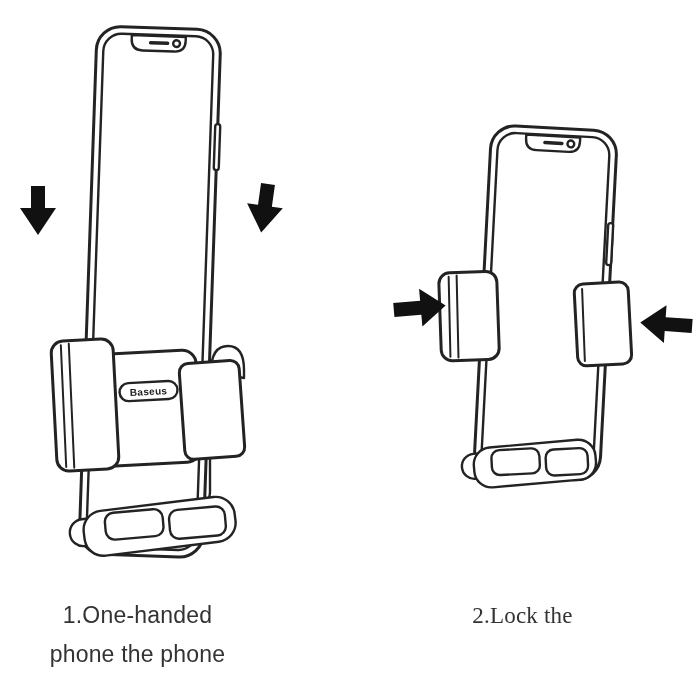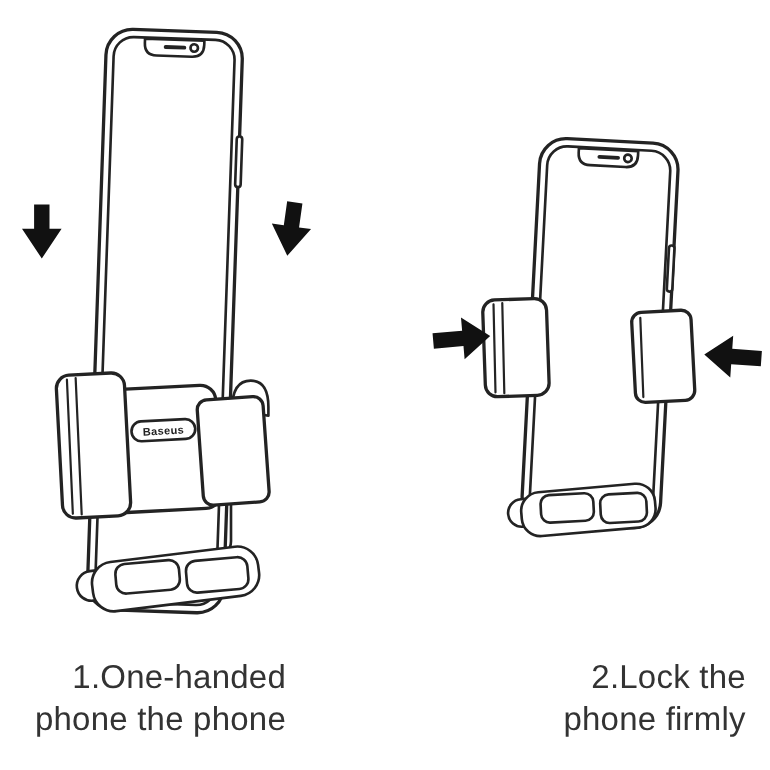--- a/index.html
+++ b/index.html
@@ -8,24 +8,24 @@
     --text:#333333;
     --bg:#ffffff;
   }
   *{margin:0;padding:0;box-sizing:border-box;}
   html,body{width:700px;height:700px;overflow:hidden;background:var(--bg);
     font-family:"Liberation Sans", sans-serif;}
   .canvas{position:relative;width:700px;height:700px;background:var(--bg);}
   .figure{position:absolute;}
   .fig-1{left:0;top:0;width:330px;height:580px;}
   .fig-2{left:380px;top:100px;width:320px;height:490px;}
-  .caption{position:absolute;text-align:right;color:var(--text);
-    font-size:30px;line-height:39px;letter-spacing:0.2px;}
+  .caption{position:absolute;text-align:center;color:var(--text);
+    font-size:23px;line-height:39px;letter-spacing:0.2px;}
   .cap-1{left:15px;top:596px;width:245px;}
-  .cap-2{left:433px;top:596px;width:245px;}
+  .cap-2{left:400px;top:596px;width:245px;font-family:Liberation Serif, serif;}
   
   .ln{fill:#fff;stroke:var(--line);stroke-width:2.4;stroke-linejoin:round;}
   .sw3{stroke-width:3;}
   .ln2{fill:none;stroke:var(--line);stroke-width:2;stroke-linecap:round;}
   .lnl{stroke:var(--line);stroke-width:3.5;stroke-linecap:round;}
   .arrow{fill:var(--arrow);stroke:none;}
   .brand{font-family:"Liberation Sans", sans-serif;font-size:10px;font-weight:700;
     fill:var(--line);letter-spacing:0.3px;}
 </style>
 </head>
@@ -110,16 +110,15 @@
       <path class="arrow" transform="translate(312,228) rotate(4)" d="M0,-9 h-27 v-12 l-25,19 l25,19 v-12 h27 z"></path>
     </svg>
   </div>
 
   <div class="caption cap-1">
     <div>1.One-handed</div>
     <div>phone the phone</div>
   </div>
   <div class="caption cap-2">
     <div>2.Lock the</div>
-    <div>phone firmly</div>
   </div>
 
 </div>
 
 </body></html>

